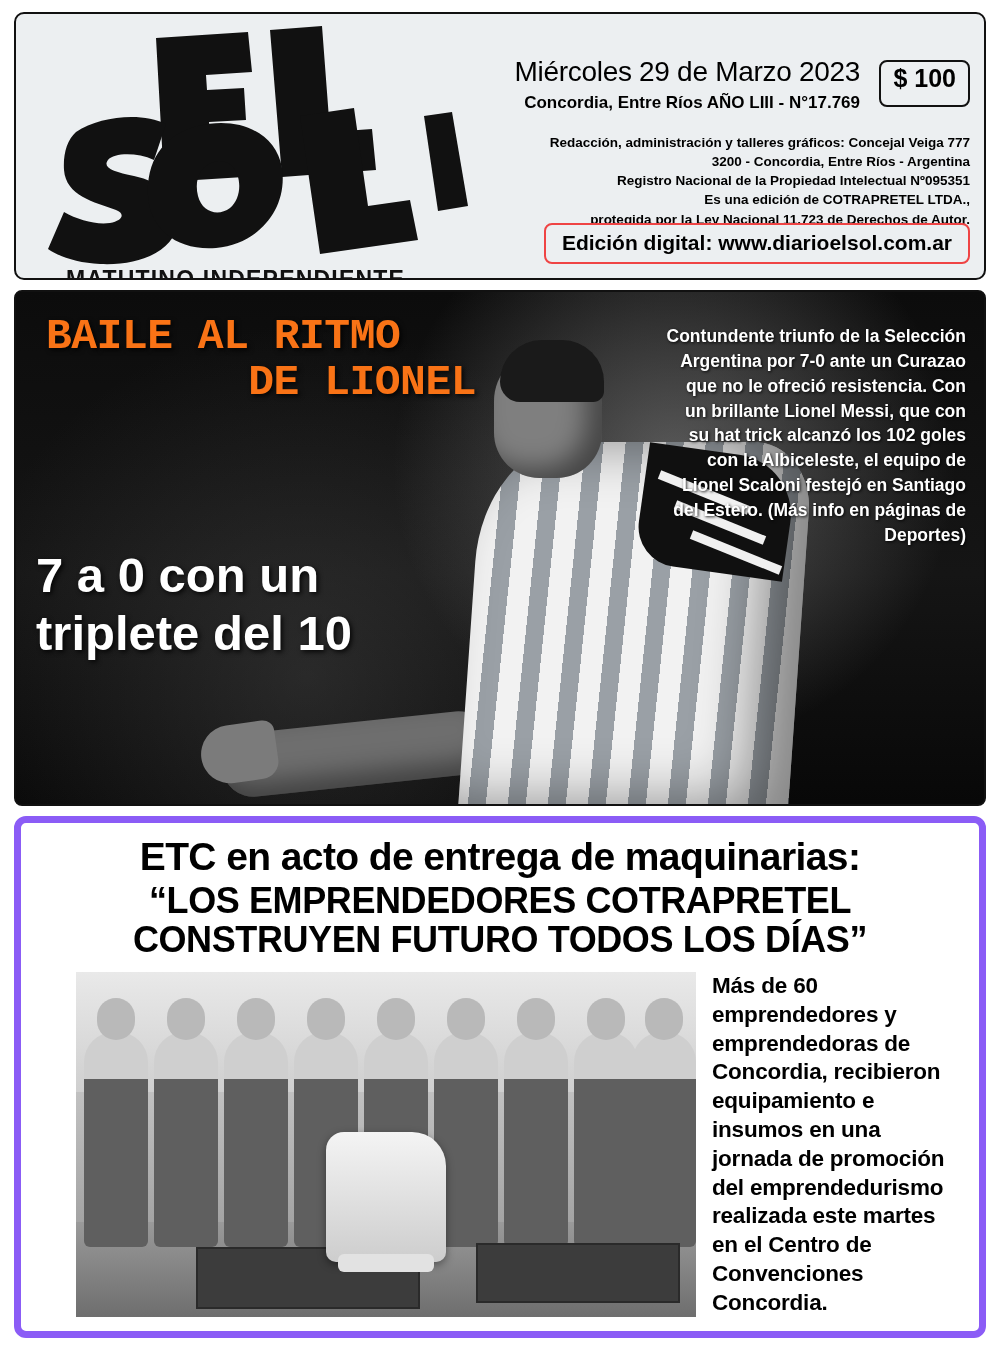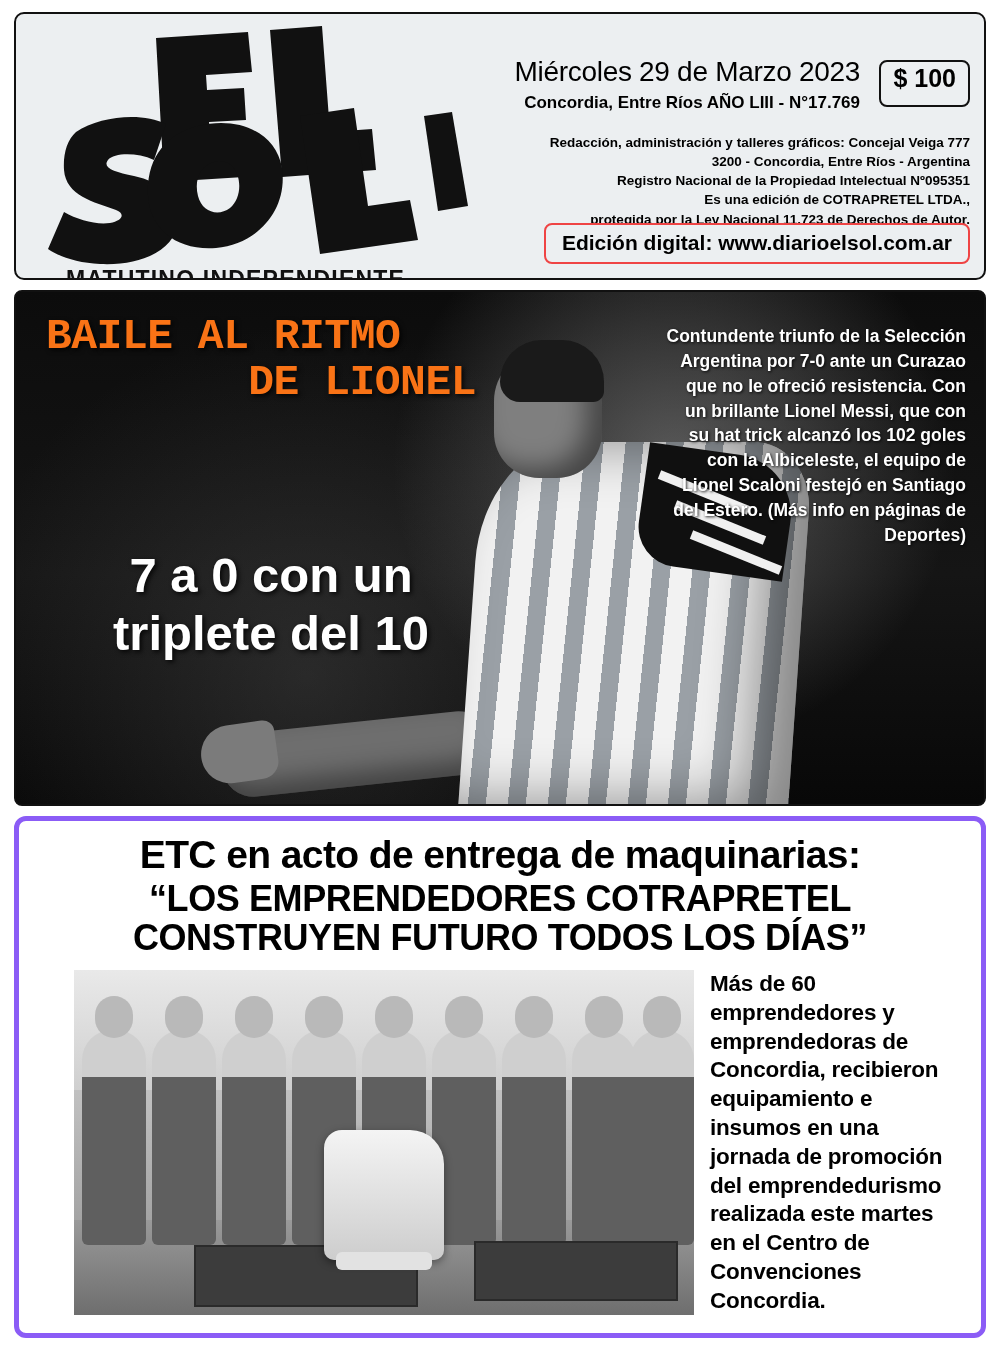--- a/index.html
+++ b/index.html
@@ -209,21 +209,20 @@
   .lead-headline .l2 { display:block; text-align:right; }
   .lead-sub {
     position: absolute;
     left: 20px;
     top: 255px;
     width: 470px;
     color: #fff;
     font-weight: bold;
     font-size: 49px;
     line-height: 1.18;
-    text-align: center;
     text-shadow: 2px 2px 5px rgba(0,0,0,0.85);
   }
   .lead-text {
     position: absolute;
     right: 18px;
     top: 20px;
     width: 300px;
     color: #fff;
     font-weight: bold;
     font-size: 17.5px;
@@ -231,21 +230,21 @@
     text-align: right;
     text-shadow: 1px 1px 3px rgba(0,0,0,0.9);
     margin-top: 12px;
   }
 
   
   .story2 {
     position: relative;
     margin-top: 10px;
     height: 522px;
-    border: 5px solid #8b5cf6;
+    border: 7px solid #8b5cf6;
     border-radius: 12px;
     background: #fff;
     box-sizing: border-box;
     padding: 14px 18px 10px 18px;
     overflow: hidden;
   }
   .s2-kicker {
     font-weight: bold;
     font-size: 39px;
     line-height: 1.02;

